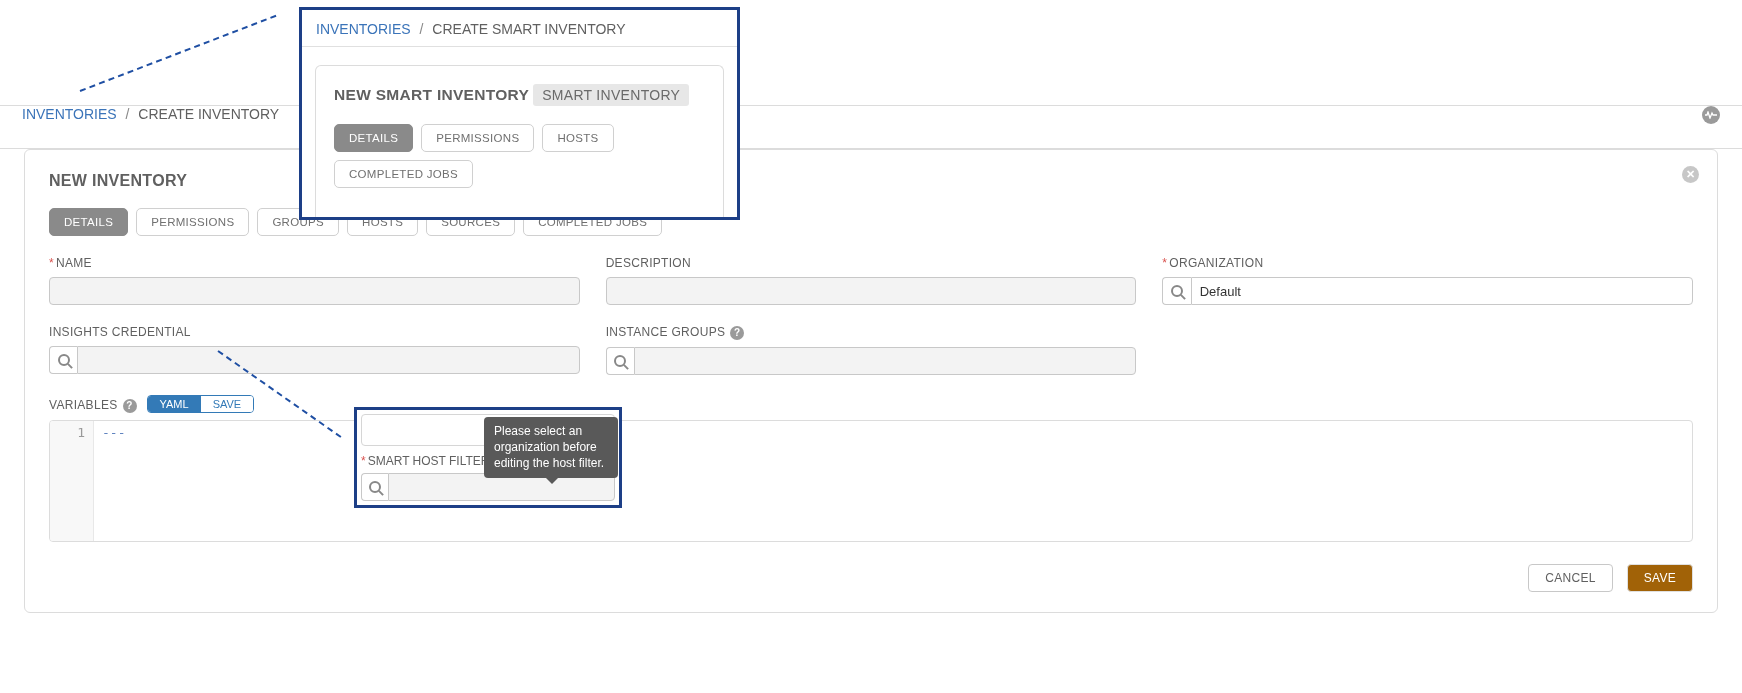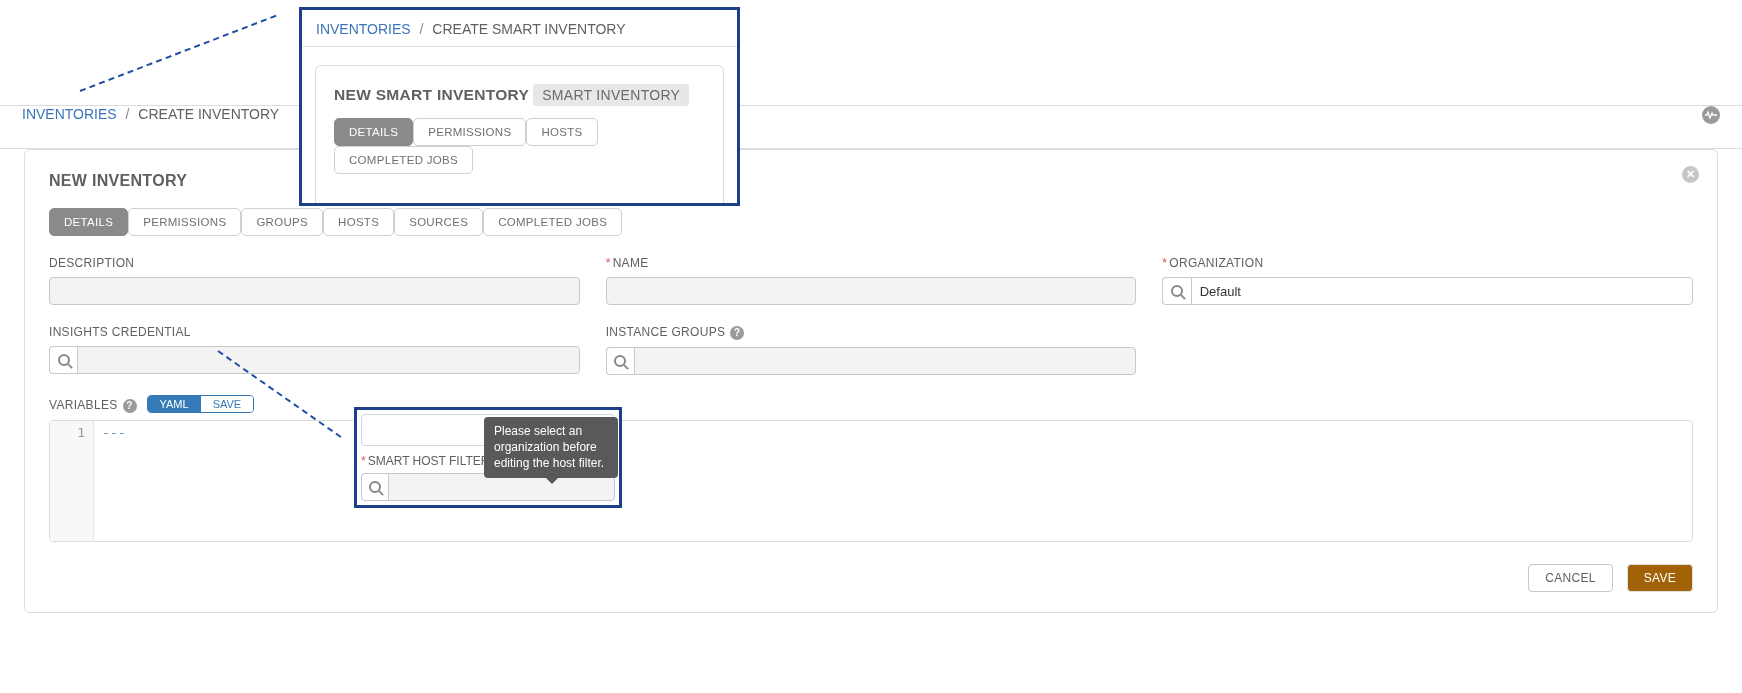--- a/index.html
+++ b/index.html
@@ -5,35 +5,35 @@
     * { box-sizing: border-box; margin: 0; padding: 0; }
     body { font-family: -apple-system, "Helvetica Neue", Arial, sans-serif; font-size: 13px; color: #606060; background: #fff; position: relative; width: 1742px; height: 693px; }
     
     
     .dashed-line { position: absolute; height: 0; border-top: 2px dashed #1f4fa3; z-index: 5; pointer-events: none; }
     
     
     .callout1 { position: absolute; top: 7px; left: 299px; width: 441px; border: 3px solid #1d3f87; background: #fff; z-index: 10; }
     .callout1 .crumbs { padding: 11px 14px 9px; font-size: 14px; border-bottom: 1px solid #e0e0e0; }
     .callout1 .inner-card { margin: 18px 13px 0 13px; border: 1px solid #dcdcdc; border-top-left-radius: 6px; border-top-right-radius: 6px; padding: 18px 18px 9px 18px; border-bottom: none; }
-    .callout1 .title-row { display: flex; align-items: center; gap: 4px; margin-bottom: 12px; }
+    .callout1 .title-row { display: flex; align-items: center; gap: 4px; margin-bottom: 18px; }
     .badge-pill { background: #e7e7e7; color: #6a6a6a; font-size: 14px; letter-spacing: .3px; padding: 3px 9px; border-radius: 3px; font-weight: 500; }
     
     
     .main-bar { position: absolute; top: 105px; left: 0; right: 0; border-top: 1px solid #dcdcdc; border-bottom: 1px solid #dcdcdc; background: #fff; height: 44px; display: flex; align-items: flex-start; padding: 0 22px; justify-content: space-between; }
     .pulse-icon { width: 18px; height: 18px; border-radius: 50%; background: #9a9a9a; display: flex; align-items: center; justify-content: center; color: #fff; font-size: 10px; }
     
     
     .content { position: absolute; top: 149px; left: 0; right: 0; padding: 0 24px 24px; }
     .card { border: 1px solid #dcdcdc; border-radius: 6px; padding: 22px 24px 20px; position: relative; }
     .close-icon { position: absolute; top: 16px; right: 18px; width: 17px; height: 17px; border-radius: 50%; background: #c7c7c7; color: #fff; font-size: 11px; display: flex; align-items: center; justify-content: center; cursor: pointer; font-weight: bold; }
     .card h2 { font-size: 16px; letter-spacing: .3px; color: #606060; font-weight: 700; margin-bottom: 18px; }
     
     
-    .tabs { display: flex; gap: 0; margin-bottom: 20px; flex-wrap: wrap; }
+    .tabs { display: flex; gap: 8px; margin-bottom: 20px; flex-wrap: wrap; }
     .tab { border: 1px solid #d0d0d0; background: #fff; color: #707070; font-size: 11.5px; letter-spacing: .3px; padding: 7px 14px; border-radius: 5px; cursor: pointer; font-weight: 500; }
     .tab.active { background: #8a8a8a; color: #fff; border-color: #8a8a8a; }
     
     
     .row3 { display: grid; grid-template-columns: 1fr 1fr 1fr; gap: 26px; margin-bottom: 20px; }
     .field label { display: block; font-size: 12px; letter-spacing: .3px; color: #606060; margin-bottom: 7px; }
     .req { color: #d9534f; margin-right: 2px; }
     .input { width: 100%; height: 28px; background: #f3f3f3; border: 1px solid #c8c8c8; border-radius: 4px; padding: 0 8px; font-size: 13px; color: #333; }
     .input-search { display: flex; }
     .input-search .sbtn { width: 30px; height: 28px; border: 1px solid #c8c8c8; border-right: none; border-top-left-radius: 4px; border-bottom-left-radius: 4px; display: flex; align-items: center; justify-content: center; background: #fff; cursor: pointer; }
@@ -117,25 +117,25 @@
       <div class="tab active">DETAILS</div>
       <div class="tab">PERMISSIONS</div>
       <div class="tab">GROUPS</div>
       <div class="tab">HOSTS</div>
       <div class="tab">SOURCES</div>
       <div class="tab">COMPLETED JOBS</div>
     </div>
 
     <div class="row3">
       <div class="field">
+        <label><span class="req">*</span><span>NAME</span></label>
+        <input class="input" type="text" style="">
+      </div>
+      <div class="field">
         <label>DESCRIPTION</label>
-        <input class="input" type="text" style="">
-      </div>
-      <div class="field">
-        <label><span class="req">*</span><span>NAME</span></label>
         <input class="input" type="text" style="">
       </div>
       <div class="field">
         <label><span class="req">*</span><span>ORGANIZATION</span></label>
         <div class="input-search">
           <div class="sbtn">
               <div class="mag"></div>
             </div>
           <input class="input" type="text" style="background: rgb(255, 255, 255);" value="Default">
         </div>

